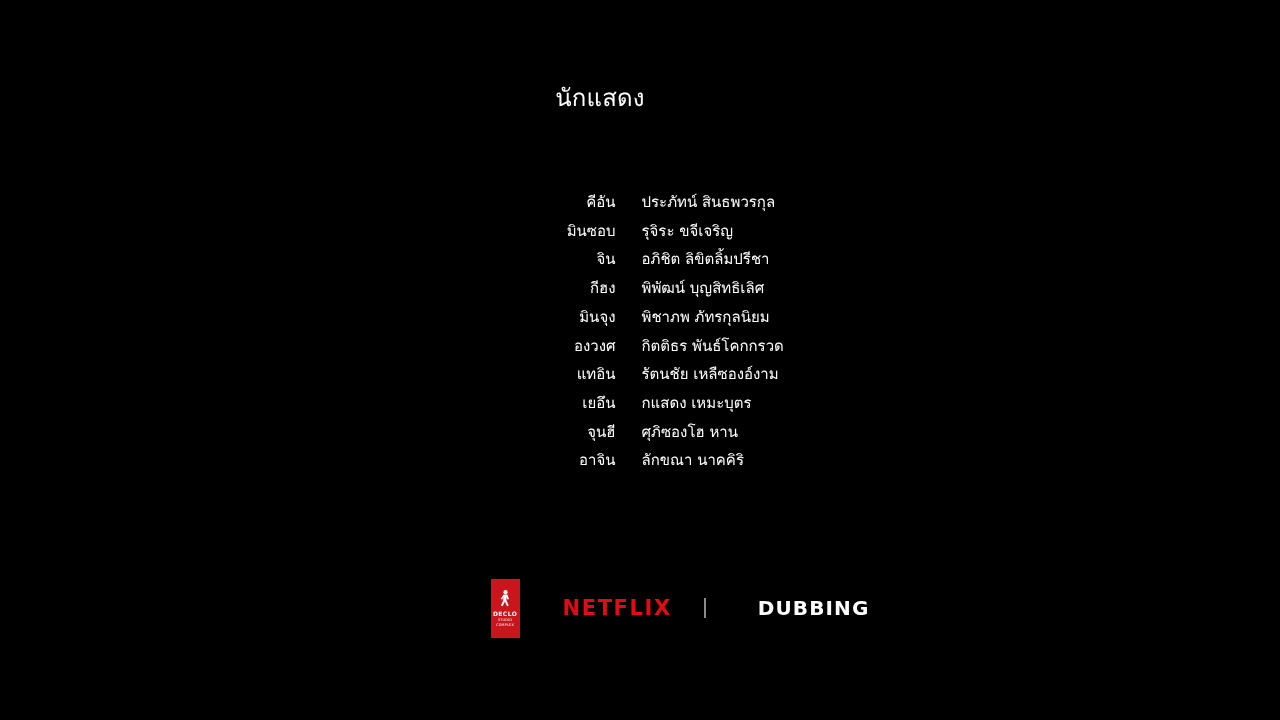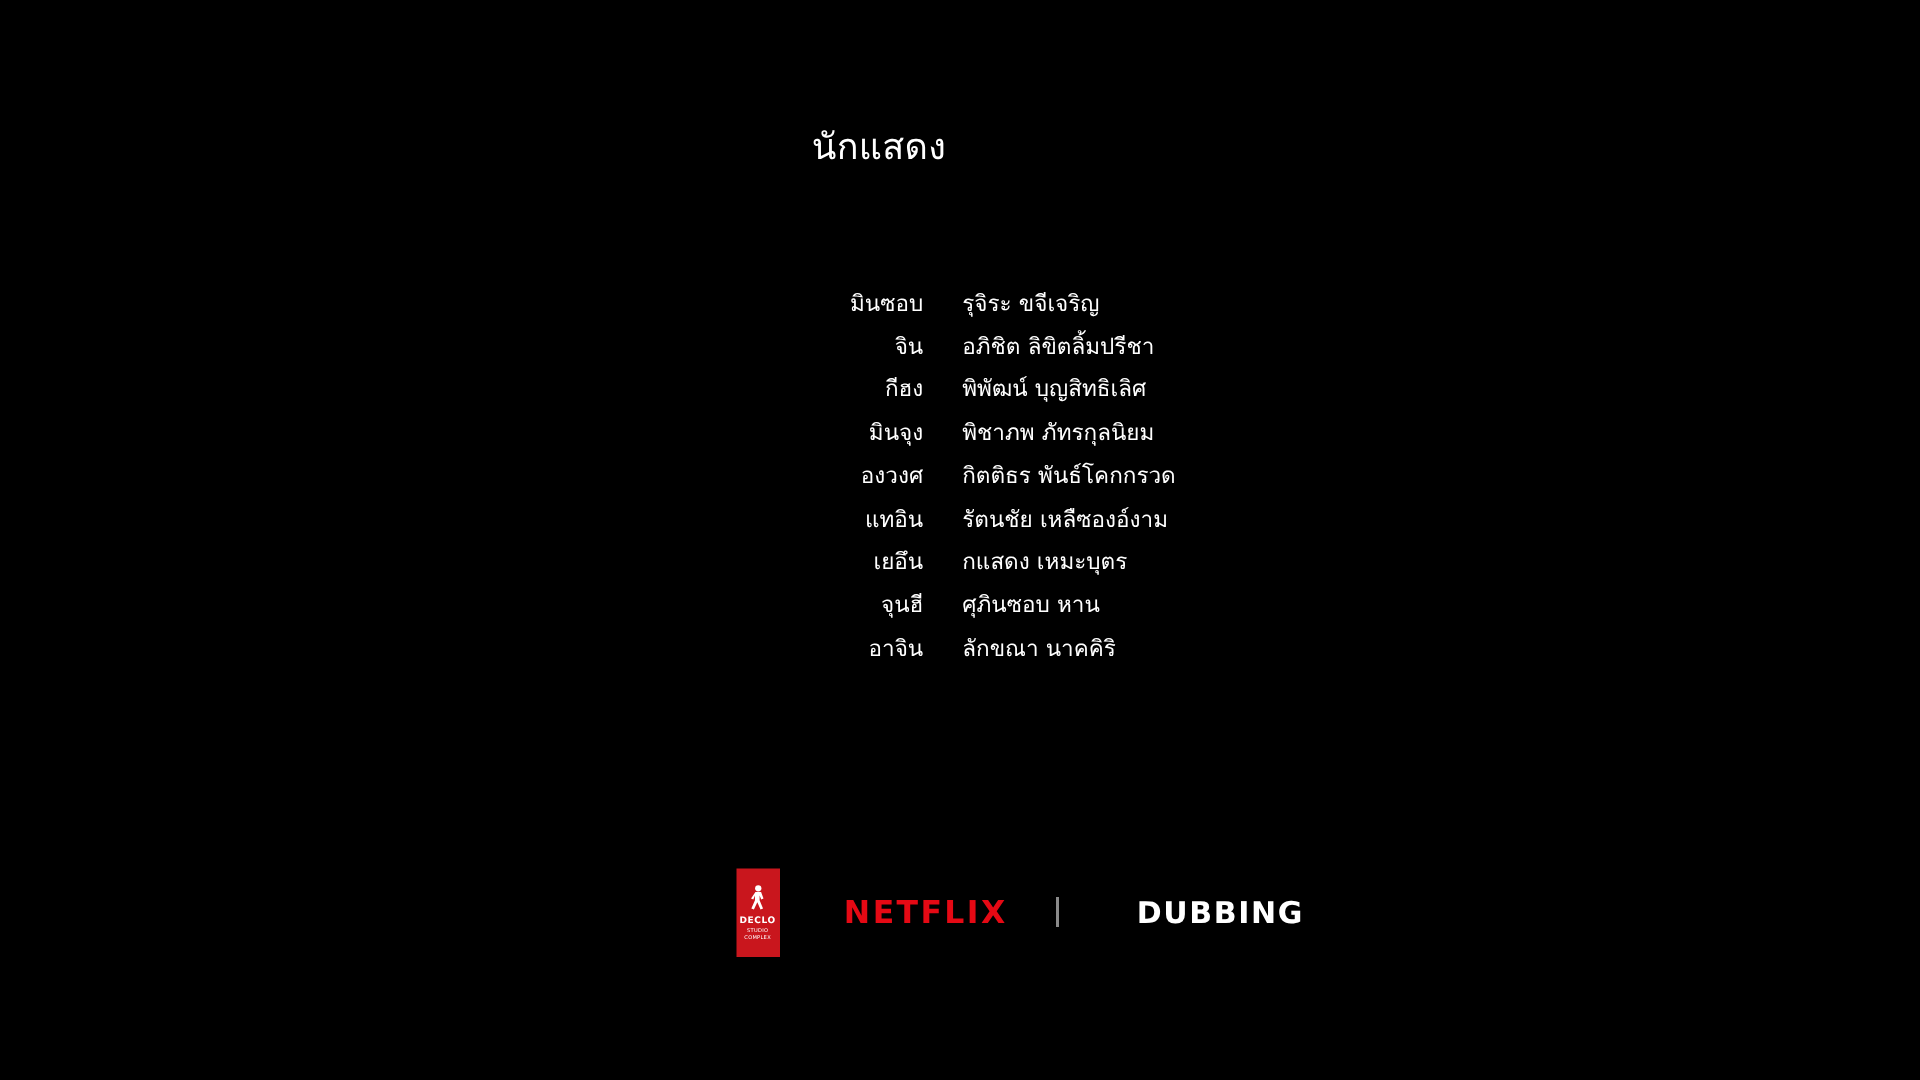--- a/index.html
+++ b/index.html
@@ -20,21 +20,21 @@
     position: absolute;
     left: 0;
     top: 0;
     width: 1280px;
     height: 720px;
     background: #000000;
   }
 
   .credits-title {
     position: absolute;
-    left: 0;
+    left: 14px;
     top: 82px;
     width: 1172px;
     text-align: center;
     font-size: 24px;
     line-height: 32px;
     font-weight: 400;
     color: #ffffff;
     letter-spacing: 0.2px;
   }
 
@@ -140,20 +140,24 @@
 </head>
 <body>
 
 <div class="credits-screen">
 
   <div class="credits-title">นักแสดง</div>
 
   <table class="cast-table">
     <tbody>
       <tr>
+        <td class="role">คีอัน</td>
+        <td class="actor">ประภัทน์ สินธพวรกุล</td>
+      </tr>
+      <tr>
         <td class="role">มินซอบ</td>
         <td class="actor">รุจิระ ขจีเจริญ</td>
       </tr>
       <tr>
         <td class="role">จิน</td>
         <td class="actor">อภิชิต ลิขิตลิ้มปรีชา</td>
       </tr>
       <tr>
         <td class="role">กีฮง</td>
         <td class="actor">พิพัฒน์ บุญสิทธิเลิศ</td>
@@ -169,21 +173,21 @@
       <tr>
         <td class="role">แทอิน</td>
         <td class="actor">รัตนชัย เหลืซองอ์งาม</td>
       </tr>
       <tr>
         <td class="role">เยอึน</td>
         <td class="actor">กแสดง เหมะบุตร</td>
       </tr>
       <tr>
         <td class="role">จุนฮี</td>
-        <td class="actor">ศุภินซอบ หาน</td>
+        <td class="actor">ศุภิซองโฮ หาน</td>
       </tr>
       <tr>
         <td class="role">อาจิน</td>
         <td class="actor">ลักขณา นาคคิริ</td>
       </tr>
     </tbody>
   </table>
 
   <div class="footer-row">
 

